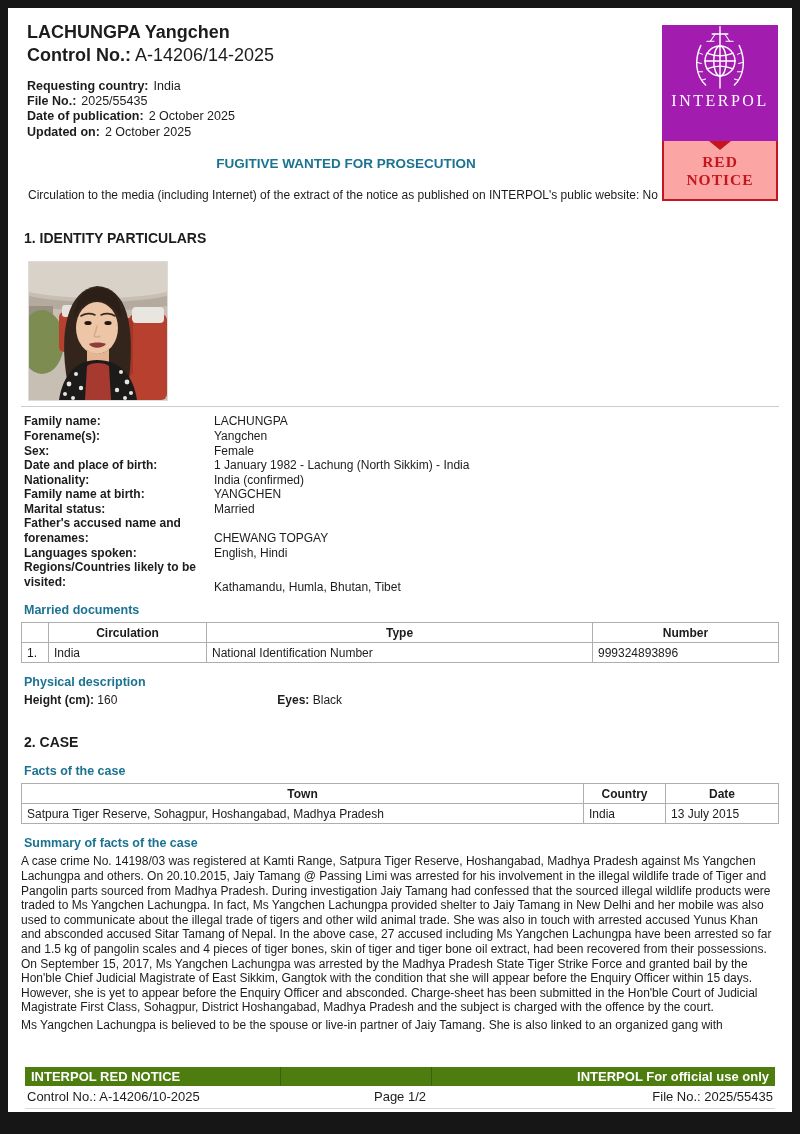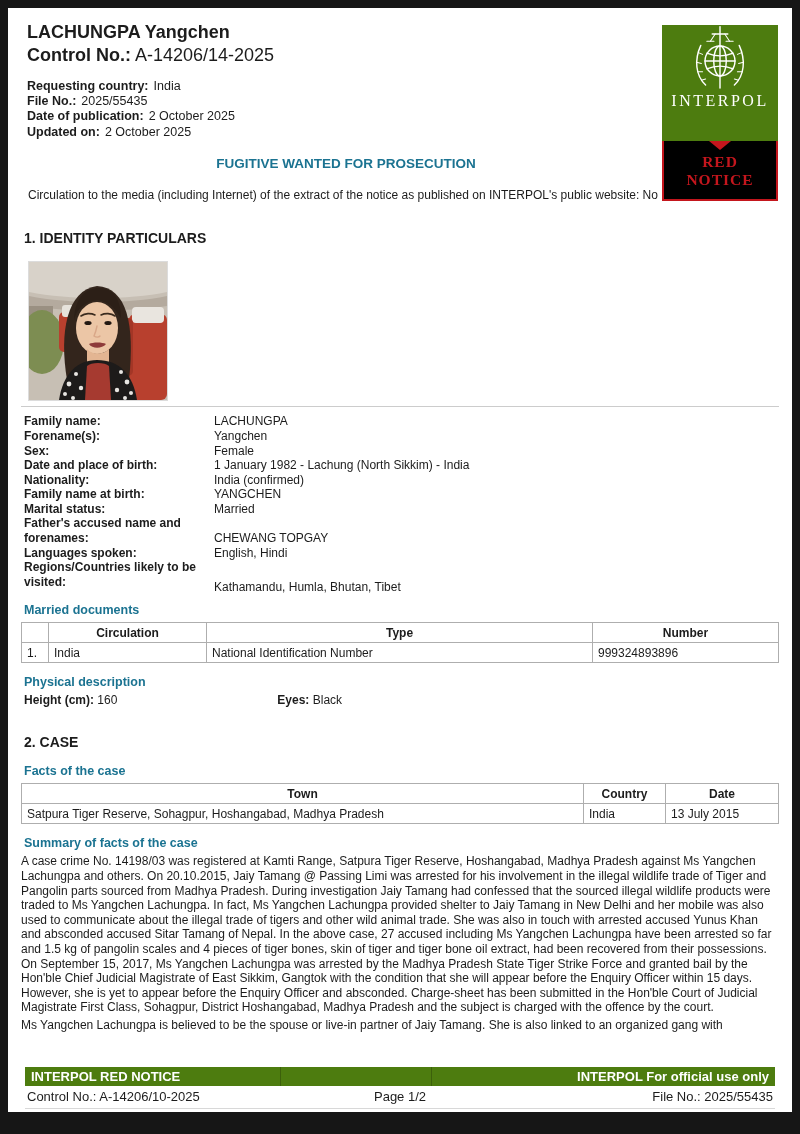--- a/index.html
+++ b/index.html
@@ -20,28 +20,28 @@
   .control-line{font-size:18px;margin:2px 0 0 6px;line-height:21px;}
   .control-line .lbl{font-weight:bold;}
   .control-line .val{font-weight:normal;margin-left:4px;}
   .meta{margin:13px 0 0 6px;}
   .meta-row{font-size:12.5px;line-height:15.2px;}
   .meta-row .lbl{font-weight:bold;}
   .meta-row .val{margin-left:5px;}
 
   
   .logo{position:absolute;right:14px;top:10px;width:116px;z-index:5;}
-  .logo-red{background:#4d7c0f;height:116px;text-align:center;position:relative;}
+  .logo-red{background:#a21caf;height:116px;text-align:center;position:relative;}
   .logo-red svg{display:block;margin:7px auto 0;}
   .logo-word{
     color:#fff;font-family:"Liberation Serif",serif;
     font-size:16px;letter-spacing:2.5px;margin-top:1px;
   }
   .logo-white{
-    border:2px solid #c4161d;border-top:none;background:#000000;
+    border:2px solid #c4161d;border-top:none;background:#fca5a5;
     text-align:center;padding:12px 0 9px;position:relative;
   }
   .logo-notch{
     position:absolute;top:0;left:50%;transform:translateX(-50%);
     width:0;height:0;border-left:11px solid transparent;
     border-right:11px solid transparent;border-top:9px solid #c4161d;
   }
   .notice-line{
     color:#c4161d;font-family:"Liberation Serif",serif;font-weight:bold;
     font-size:15.5px;line-height:1.18;letter-spacing:1px;

